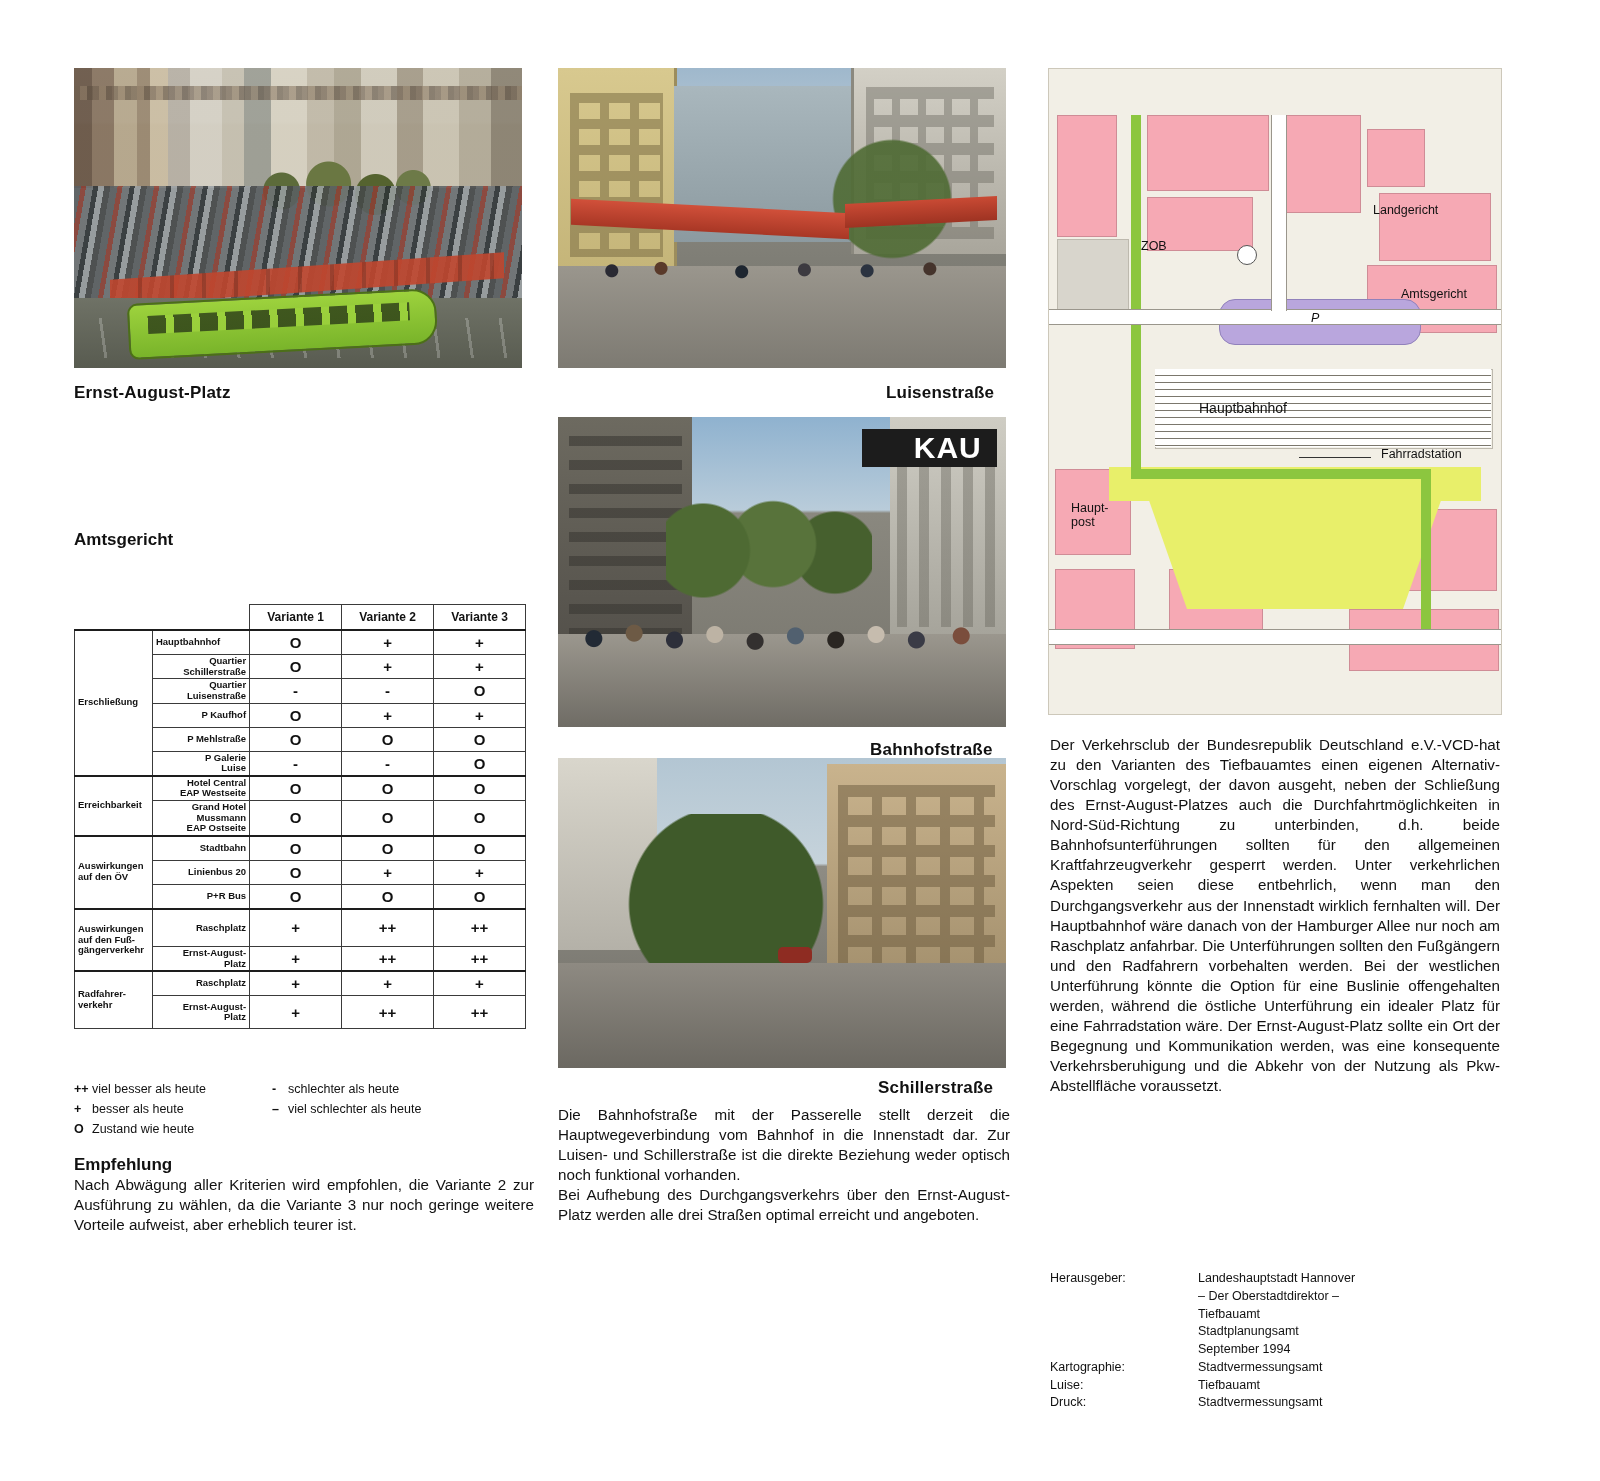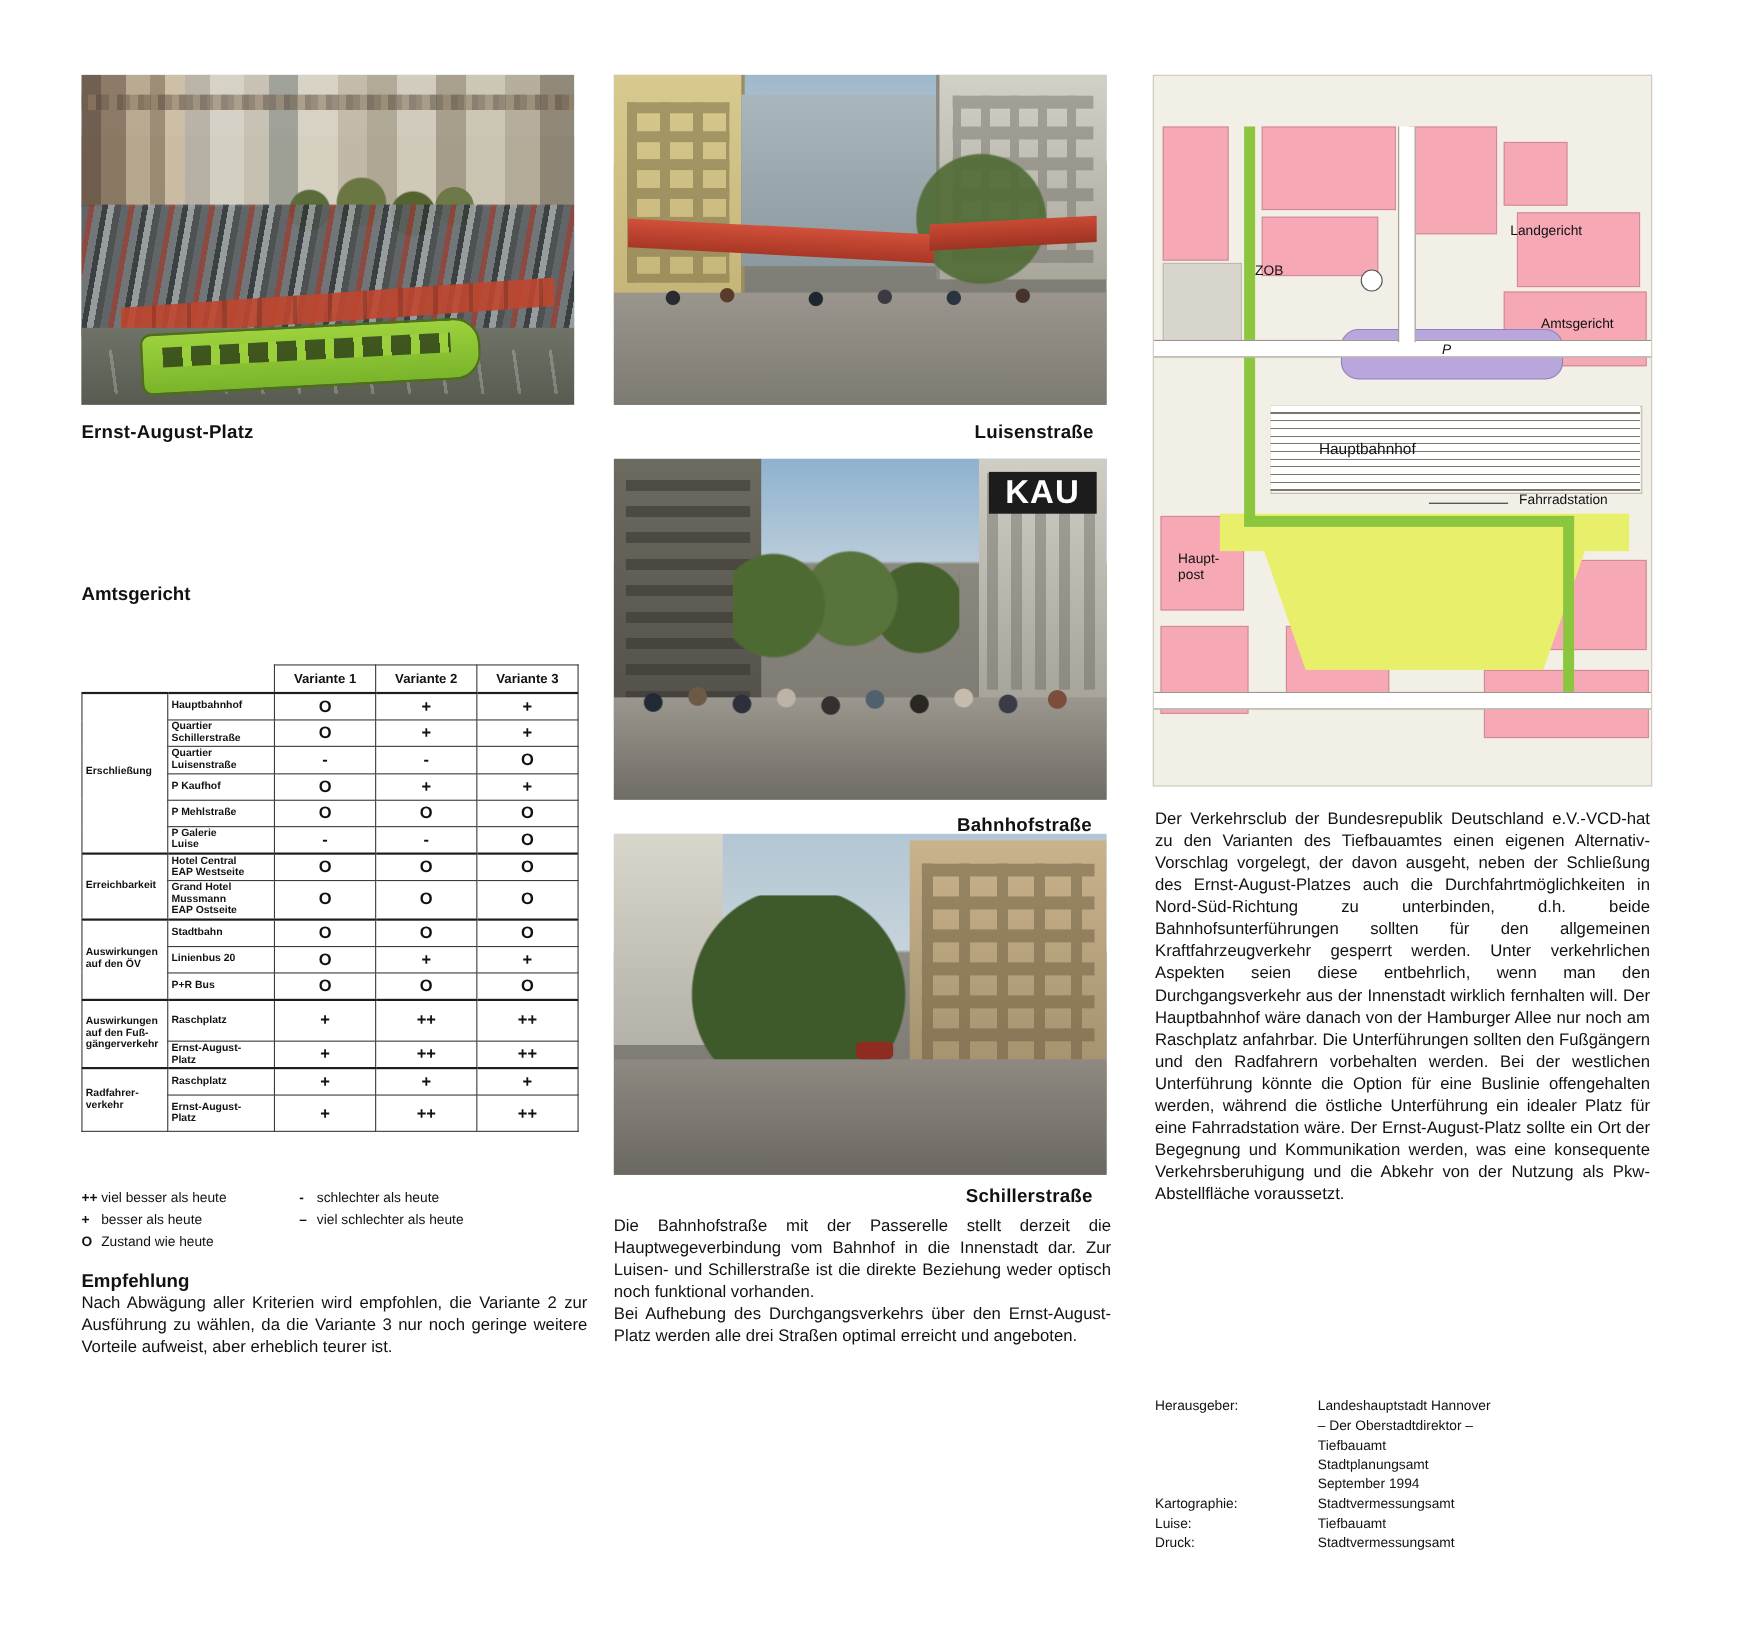--- a/index.html
+++ b/index.html
@@ -179,21 +179,21 @@
   }
   #photo-bahnhof .rb:after{
     content:""; position:absolute; inset:6% 6% 6% 6%;
     background: repeating-linear-gradient(90deg,#6b6960 0 10px, transparent 10px 22px);
     opacity:.45;
   }
   #photo-bahnhof .kau {
     position:absolute; right:2%; top:4%; width:22%; height:12%;
     background:#1c1c1c;
     color:#fff; font-weight:bold; font-size:30px; letter-spacing:1px;
-    display:flex; align-items:center; justify-content:center;
+    display:flex; align-items:center; justify-content:center;padding-left:37px;
   }
   #photo-bahnhof .trees {
     position:absolute; left:24%; top:26%; width:46%; height:34%;
     background:
       radial-gradient(circle at 18% 50%, #4e6a33 0 46px, transparent 48px),
       radial-gradient(circle at 52% 44%, #58733b 0 42px, transparent 44px),
       radial-gradient(circle at 82% 52%, #46602e 0 40px, transparent 42px);
   }
   #photo-bahnhof .plaza {
     position:absolute; left:0; bottom:0; width:100%; height:30%;
@@ -298,21 +298,21 @@
   #rating-table thead th {
     font-size: 12px; font-weight:bold; text-align:center; padding:5px 2px;
   }
   #rating-table .cat {
     width: 72px; font-size:9.5px; font-weight:bold; text-align:left; vertical-align:middle;
     border-right:1px solid #3a3a3a; line-height:1.15;margin-left:44px;
   }
   #rating-table .crit {
     width: 96px; font-size:9.5px; font-weight:bold; text-align:left; line-height:1.12;
   }
-  #rating-table .crit.center { text-align:left; }
+  #rating-table .crit.center { text-align:right; }
   #rating-table td.val {
     text-align:center; font-size:15px; font-weight:bold; width:94px; height:21px;
   }
   #rating-table .thick-top > td, #rating-table .thick-top > th { border-top:2px solid #1d1d1d; }
 </style>
 </head>
 <body>
 
 <div class="photo" id="photo-eap">
   <div class="skyband"></div>

